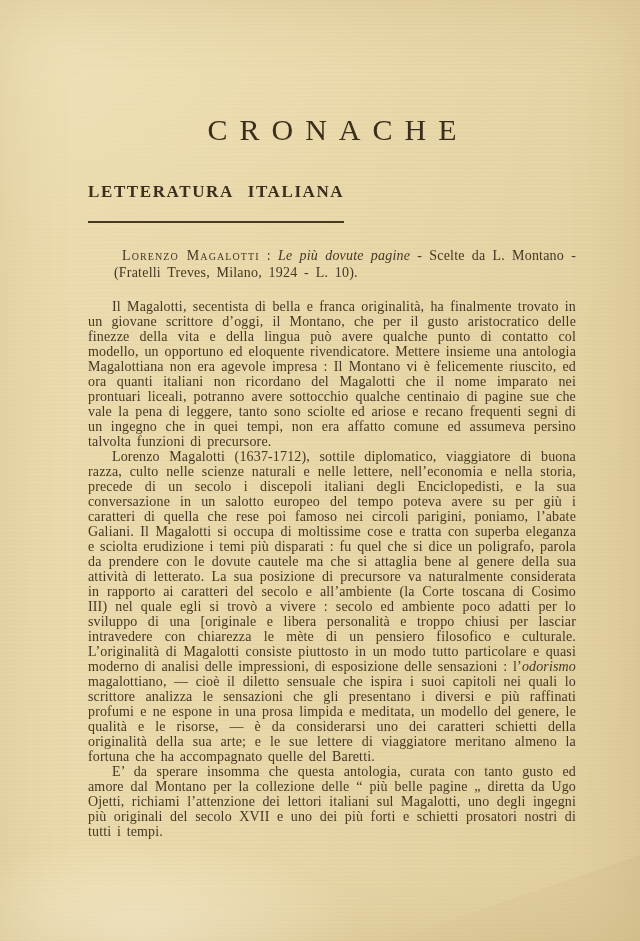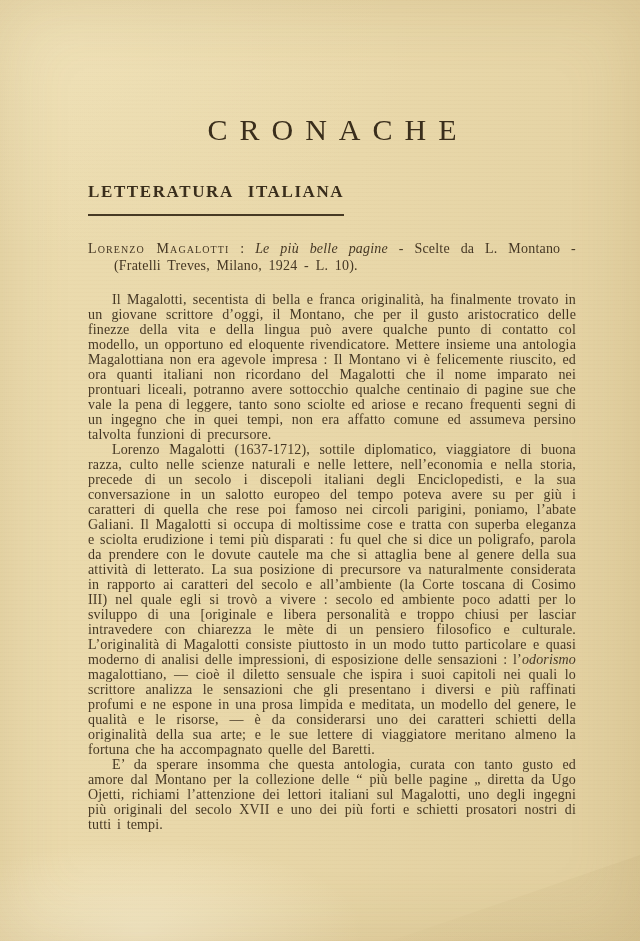--- a/index.html
+++ b/index.html
@@ -45,30 +45,30 @@
     letter-spacing:0.40em;text-indent:0.40em;
     text-align:center;color:var(--heading-ink);
   }
   .section-row{margin-top:34px;}
   .section{
     display:inline-block;margin:0;
     font-size:17px;font-weight:700;line-height:1.2;
     letter-spacing:1.6px;word-spacing:9px;
     color:var(--heading-ink);
     border-bottom:2px solid #473a24;
-    padding-bottom:12px;
+    padding-bottom:19px;
   }
   .biblio{
     margin:24px 0 0 0;
     font-size:14px;line-height:17px;
     text-align:justify;
     padding-left:26px;text-indent:-26px;
     word-spacing:3px;letter-spacing:0.2px;
   }
-  .smallcaps{font-variant:small-caps;letter-spacing:1.1px;}
+  .smallcaps{font-variant:small-caps;letter-spacing:1.1px;margin-left:34px;}
   .btitle{font-style:italic;}
   .para{
     margin:0;
     font-size:14px;line-height:15px;
     text-align:justify;text-indent:24px;
     word-spacing:2px;letter-spacing:0.15px;
     hyphens:auto;
   }
   .para.first{margin-top:18px;}
   .signature{
@@ -82,21 +82,21 @@
 
 <div class="scan">
   <div class="content">
 
     <h1 class="masthead">CRONACHE</h1>
 
     <div class="section-row">
       <h2 class="section">LETTERATURA ITALIANA</h2>
     </div>
 
-    <p class="biblio"><span class="smallcaps">Lorenzo Magalotti</span><span> : </span><span class="btitle">Le più belle pagine</span><span> - Scelte da L. Montano - (Fratelli Treves, Milano, 1924 - L. 10).</span></p>
+    <p class="biblio"><span class="smallcaps">Lorenzo Magalotti</span><span> : </span><span class="btitle">Le più dovute pagine</span><span> - Scelte da L. Montano - (Fratelli Treves, Milano, 1924 - L. 10).</span></p>
 
     <p class="para first">Il Magalotti, secentista di bella e franca originalità, ha finalmente trovato in un giovane scrittore d’oggi, il Montano, che per il gusto aristocratico delle finezze della vita e della lingua può avere qualche punto di contatto col modello, un opportuno ed eloquente rivendicatore. Mettere insieme una antologia Magalottiana non era agevole impresa : Il Montano vi è felicemente riuscito, ed ora quanti italiani non ricordano del Magalotti che il nome imparato nei prontuari liceali, potranno avere sottocchio qualche centinaio di pagine sue che vale la pena di leggere, tanto sono sciolte ed ariose e recano frequenti segni di un ingegno che in quei tempi, non era affatto comune ed assumeva persino talvolta funzioni di precursore.</p>
 
     <p class="para"><span>Lorenzo Magalotti (1637-1712), sottile diplomatico, viaggiatore di buona razza, culto nelle scienze naturali e nelle lettere, nell’economia e nella storia, precede di un secolo i discepoli italiani degli Enciclopedisti, e la sua conversazione in un salotto europeo del tempo poteva avere su per giù i caratteri di quella che rese poi famoso nei circoli parigini, poniamo, l’abate Galiani. Il Magalotti si occupa di moltissime cose e tratta con superba eleganza e sciolta erudizione i temi più disparati : fu quel che si dice un poligrafo, parola da prendere con le dovute cautele ma che si attaglia bene al genere della sua attività di letterato. La sua posizione di precursore va naturalmente considerata in rapporto ai caratteri del secolo e all’ambiente (la Corte toscana di Cosimo III) nel quale egli si trovò a vivere : secolo ed ambiente poco adatti per lo sviluppo di una [originale e libera personalità e troppo chiusi per lasciar intravedere con chiarezza le mète di un pensiero filosofico e culturale. L’originalità di Magalotti consiste piuttosto in un modo tutto particolare e quasi moderno di analisi delle impressioni, di esposizione delle sensazioni : l’</span><span class="btitle">odorismo</span><span> magalottiano, — cioè il diletto sensuale che ispira i suoi capitoli nei quali lo scrittore analizza le sensazioni che gli presentano i diversi e più raffinati profumi e ne espone in una prosa limpida e meditata, un modello del genere, le qualità e le risorse, — è da considerarsi uno dei caratteri schietti della originalità della sua arte; e le sue lettere di viaggiatore meritano almeno la fortuna che ha accompagnato quelle del Baretti.</span></p>
 
     <p class="para">E’ da sperare insomma che questa antologia, curata con tanto gusto ed amore dal Montano per la collezione delle “ più belle pagine „ diretta da Ugo Ojetti, richiami l’attenzione dei lettori italiani sul Magalotti, uno degli ingegni più originali del secolo XVII e uno dei più forti e schietti prosatori nostri di tutti i tempi.</p>
 
 
   </div>
 </div>

